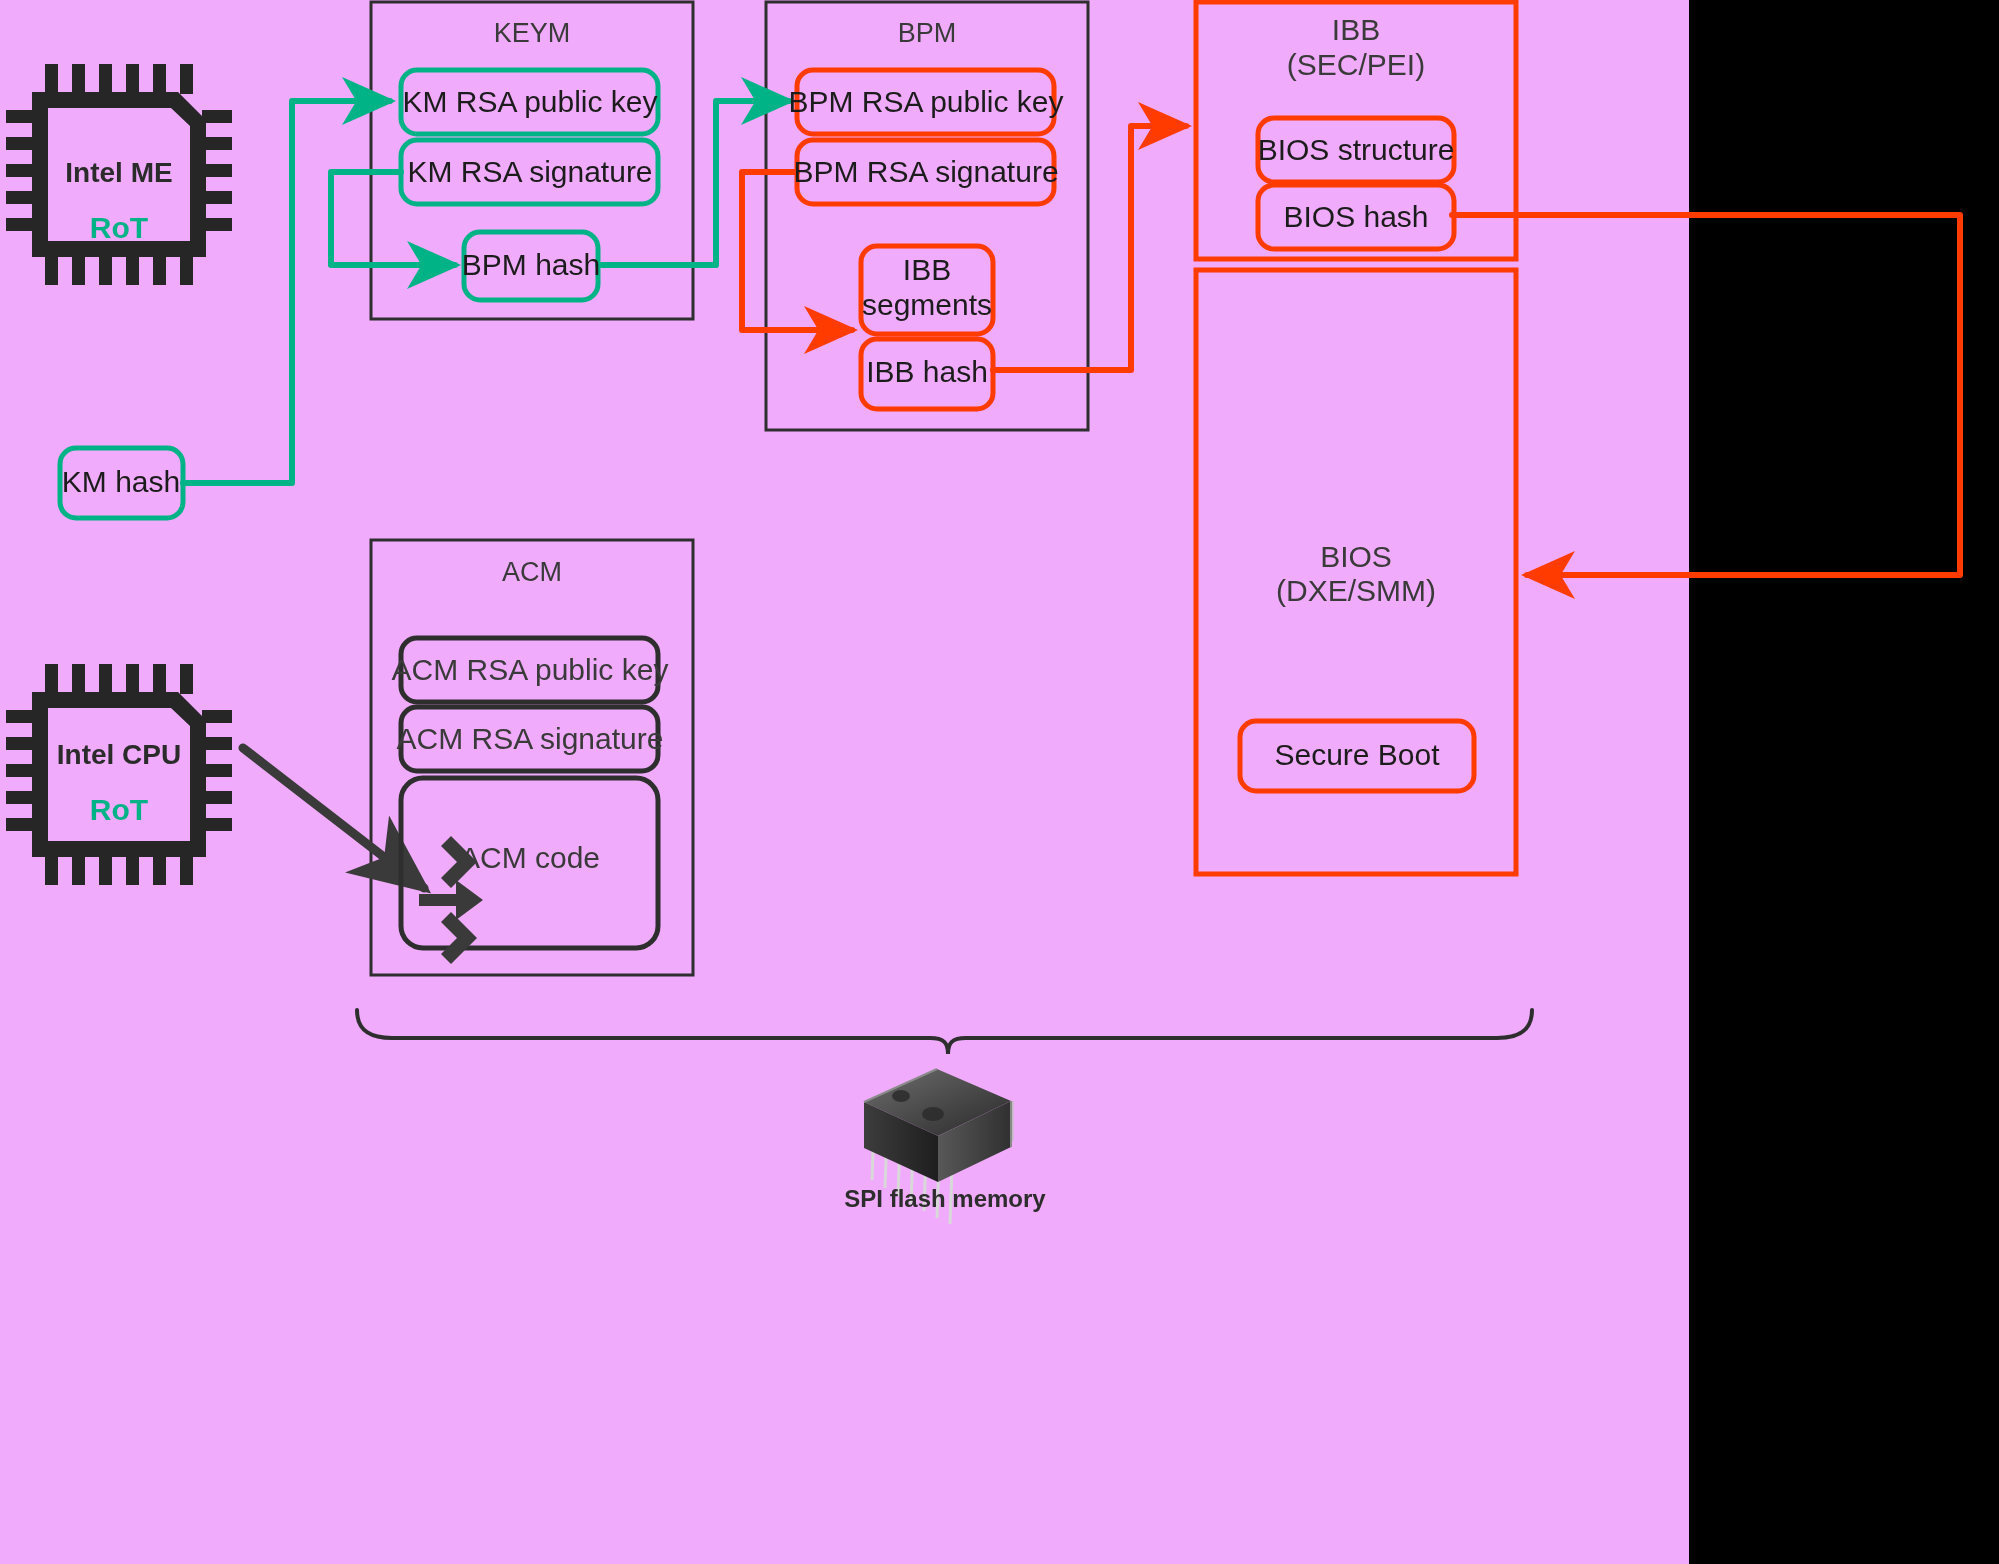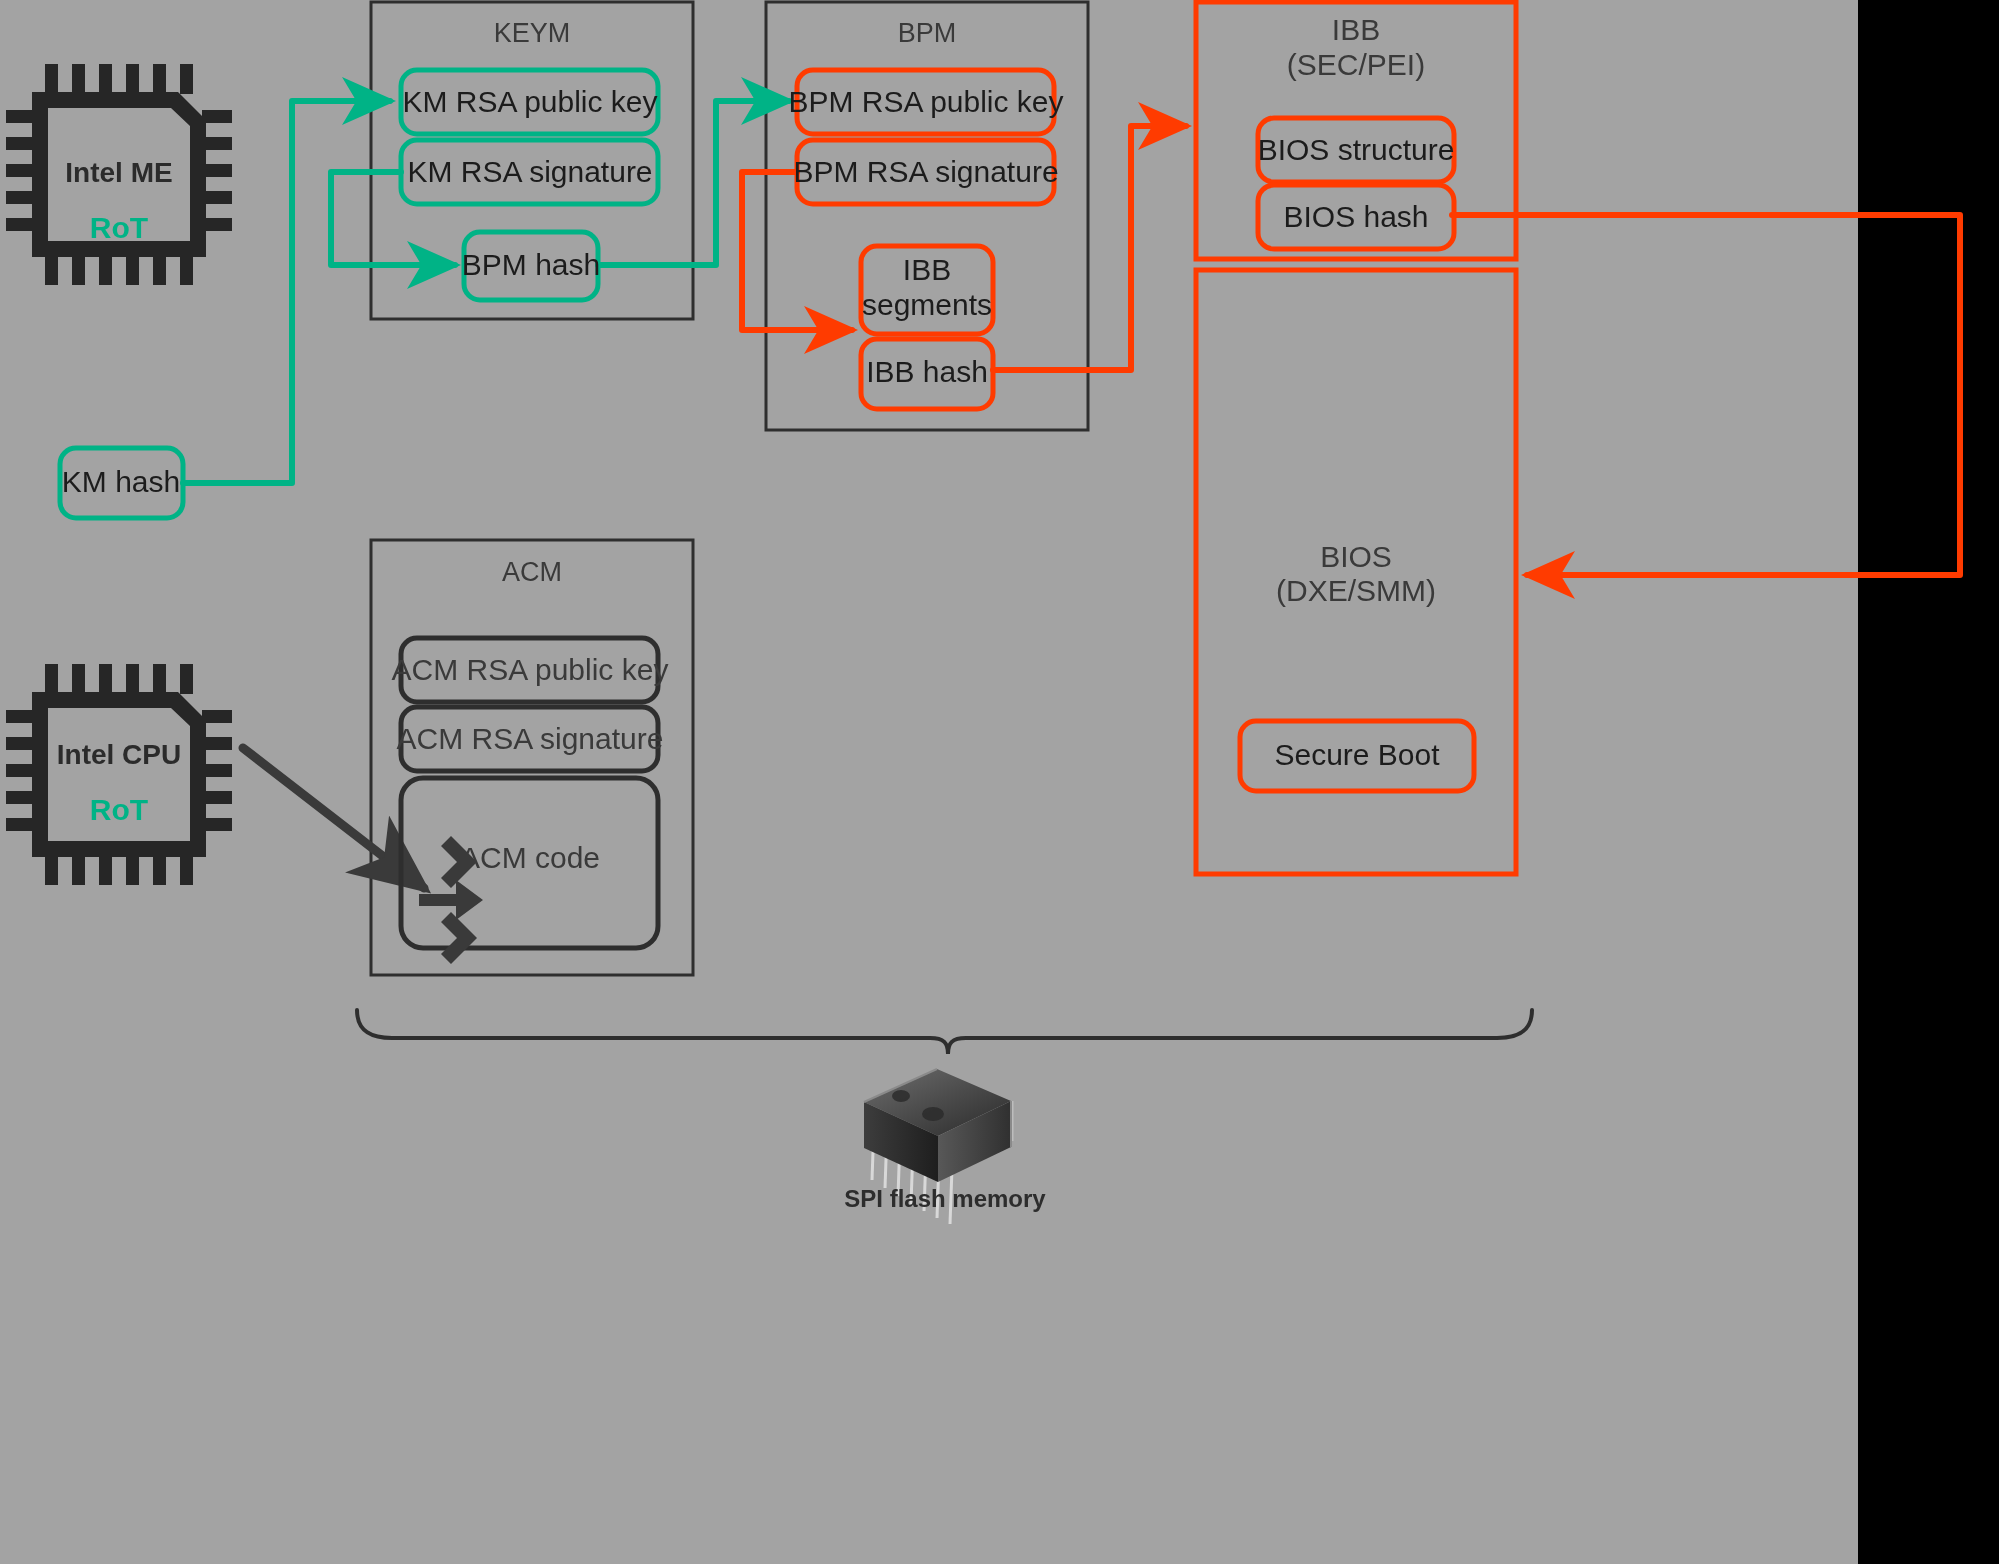--- a/index.html
+++ b/index.html
@@ -1,17 +1,17 @@
 <!DOCTYPE html>
 <html><head>
 <meta charset="utf-8">
 <style>
   html,body{margin:0;padding:0;background:#000;}
   body{width:1999px;height:1564px;overflow:hidden;font-family:"Liberation Sans",sans-serif;}
-  #stage{position:relative;width:1858px;height:1564px;background:#a3a3a3;}
+  #stage{position:relative;width:1689px;height:1564px;background:#f0abfc;}
   svg{position:absolute;left:0;top:0;}
   .grp-label{font-size:27px;fill:#3a3a3a;font-family:"Liberation Sans",sans-serif;}
   .node-label{font-size:30px;fill:#1c1c1c;font-family:"Liberation Sans",sans-serif;}
   .node-label-dim{font-size:30px;fill:#3a3a3a;font-family:"Liberation Sans",sans-serif;}
   .chip-label{font-size:28px;font-weight:bold;fill:#2b2b2b;font-family:"Liberation Sans",sans-serif;}
   .rot-label{font-size:30px;font-weight:bold;fill:#00b386;font-family:"Liberation Sans",sans-serif;}
   .spi-label{font-size:24px;font-weight:bold;fill:#2d2d2d;font-family:"Liberation Sans",sans-serif;}
   .bigbox-label{font-size:30px;fill:#3a3a3a;font-family:"Liberation Sans",sans-serif;}
 </style>
 </head>

